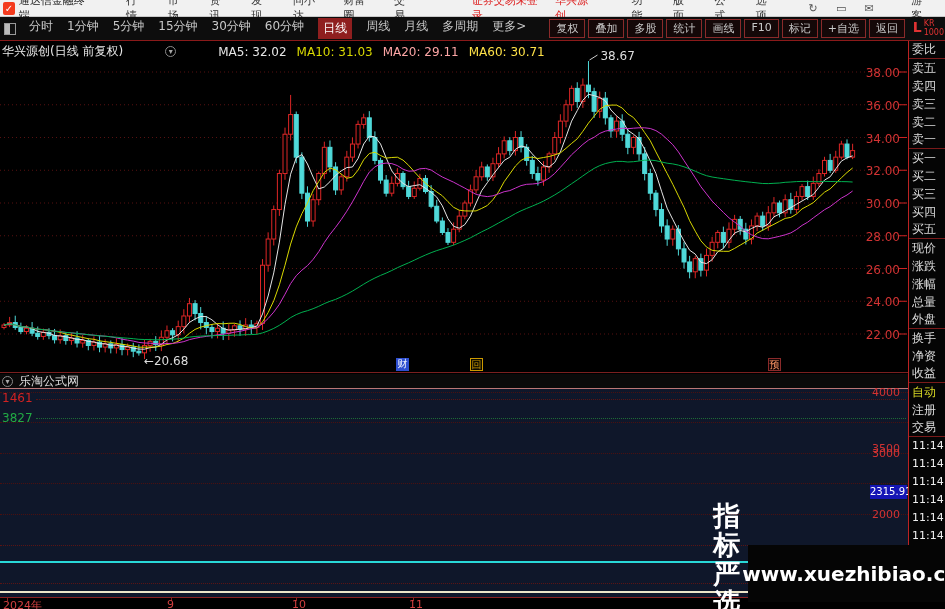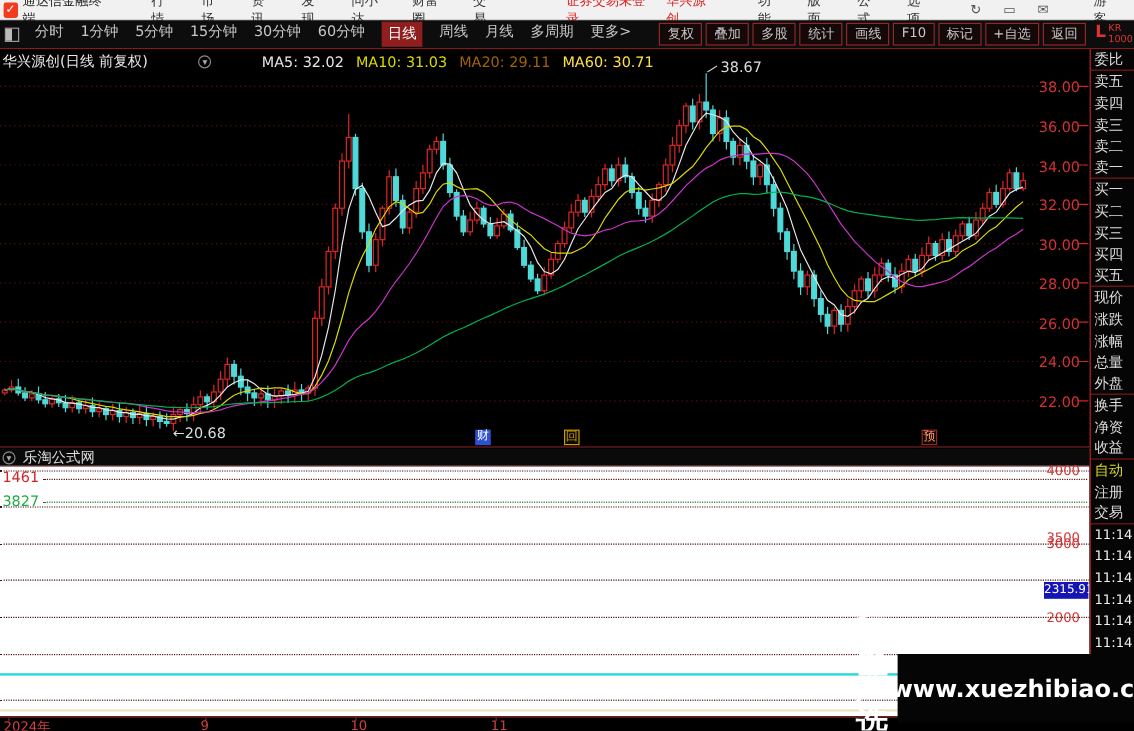--- a/index.html
+++ b/index.html
@@ -49,21 +49,21 @@
                 font-size:12px; z-index:4; }
   .evt-icon { position:absolute; top:317px; width:13px; height:13px; font-size:10px; line-height:12px;
               text-align:center; z-index:5; }
   .evt-blue { background:#2e4fd0; color:#fff; }
   .evt-yellow { border:1px solid #cc9900; color:#cc9900; background:#0a0a00; }
   .evt-orange { border:1px solid #8a2a2a; color:#ff9966; background:#140404; }
 
   
   #sub-header { position:absolute; left:0; top:374px; width:908px; height:15px; background:#0a0a0a;
                 border-bottom:1px solid #bb7777; display:flex; align-items:center; font-size:12px; color:#ddd; }
-  #sub-panel { position:absolute; left:0; top:389px; width:908px; height:208px; background:#ffffff; }
+  #sub-panel { position:absolute; left:0; top:389px; width:908px; height:208px; background:#0f172a; }
   .subgrid { position:absolute; left:0; width:908px; border-top:1px dotted #4a1010; }
   .sub-axis-label { position:absolute; right:8px; width:60px; text-align:right; color:#d23333;
                     font-size:11px; z-index:4; }
   #sub-val1 { position:absolute; left:2px; top:2px; color:#d22222; font-size:12px; }
   #sub-val2 { position:absolute; left:2px; top:22px; color:#22aa44; font-size:12px; }
   #sub-dot1 { position:absolute; left:36px; top:10px; width:870px; border-top:1px dotted #5a1414; }
   #sub-dot2 { position:absolute; left:36px; top:29px; width:870px; border-top:1px dotted #1d6b35; }
   #cur-box { position:absolute; left:870px; top:96px; width:37px; height:14px; background:#1515b5;
              color:#fff; font-size:10px; line-height:14px; text-align:center; z-index:6; }
   .flatline { position:absolute; left:0; width:906px; }
@@ -162,21 +162,21 @@
     </span>
   </div>
 
   <div id="main-chart">
     <div id="chart-title-row">
       <span id="chart-title">华兴源创(日线 前复权)</span>
       <span class="drop-circle">▾</span>
       <span style="display:flex" id="ma-labels">
           <span class="ma-label" style="color: rgb(230, 230, 230);">MA5: 32.02</span>
           <span class="ma-label" style="color: rgb(217, 217, 0);">MA10: 31.03</span>
-          <span class="ma-label" style="color: #a16207;">MA20: 29.11</span>
+          <span class="ma-label" style="color: #fca5a5;">MA20: 29.11</span>
           <span class="ma-label" style="color: #fde047;">MA60: 30.71</span>
         </span>
     </div>
     <svg id="main-svg" width="908" height="332">
         <line x1="0" y1="31" x2="906" y2="31" stroke="#571111" stroke-dasharray="1 3"></line>
         <line x1="898" y1="31" x2="907" y2="31" stroke="#cc2222"></line>
         <line x1="0" y1="63.75" x2="906" y2="63.75" stroke="#571111" stroke-dasharray="1 3"></line>
         <line x1="898" y1="63.75" x2="907" y2="63.75" stroke="#cc2222"></line>
         <line x1="0" y1="96.5" x2="906" y2="96.5" stroke="#571111" stroke-dasharray="1 3"></line>
         <line x1="898" y1="96.5" x2="907" y2="96.5" stroke="#cc2222"></line>

